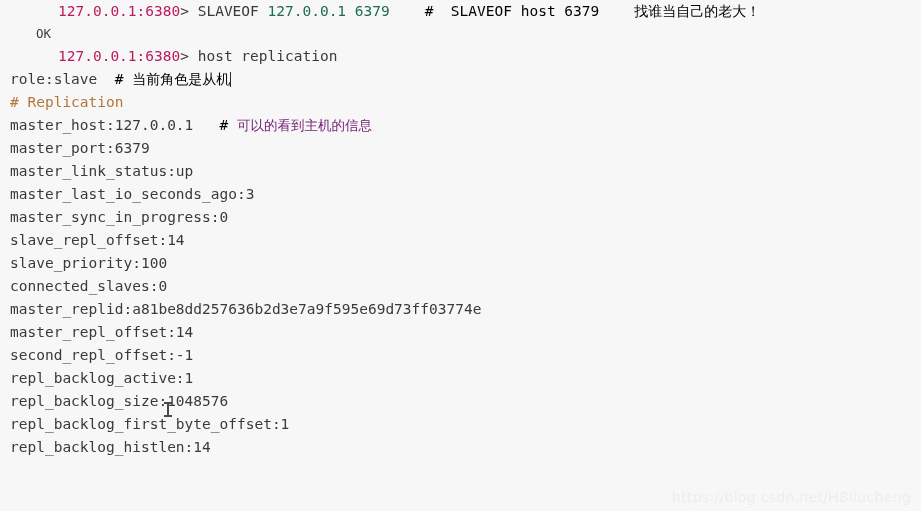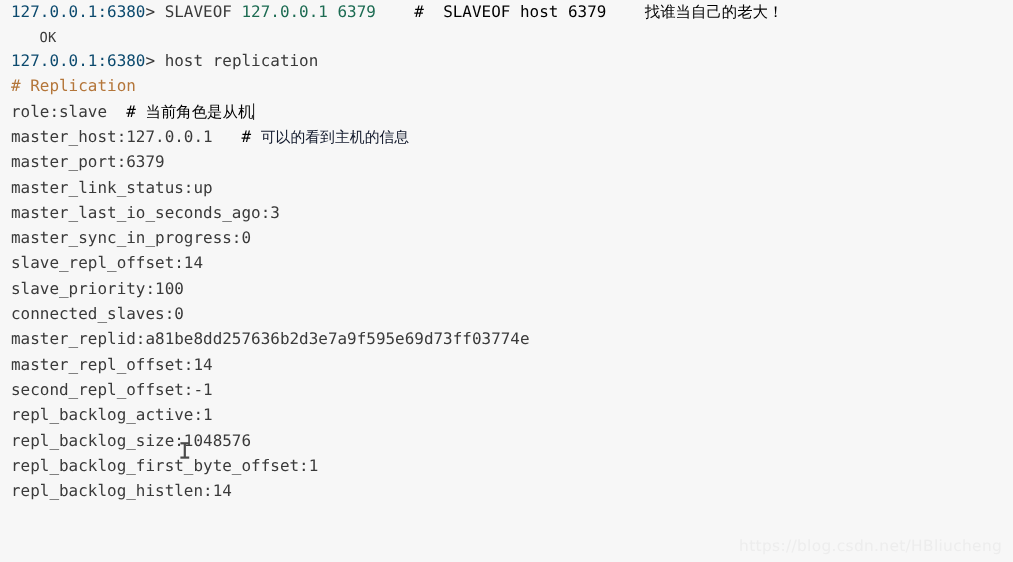--- a/index.html
+++ b/index.html
@@ -37,27 +37,27 @@
     position: relative;
   }
 
   .line.small {
     font-size: 12.5px;
     height: 22px;
     line-height: 22px;
     padding-left: 36px;
   }
 
-  .prompt-ip   { color: #0c4a6e; }
+  .prompt-ip   { color: #be185d; margin-left: 48px; }
   .prompt-gt   { color: #3a3a3a; }
   .cmd         { color: #3a3a3a; text-align: center; }
   .arg-ip      { color: #1c6b52; }
   .comment     { color: #000000; }
   .comment-cn  { color: #000000; font-family: "DejaVu Sans", "Liberation Sans", sans-serif; font-size: 14px; }
-  .comment-cn2 { color: #0f172a; font-family: "DejaVu Sans", "Liberation Sans", sans-serif; font-size: 13.5px; text-align: right; }
+  .comment-cn2 { color: #701a75; font-family: "DejaVu Sans", "Liberation Sans", sans-serif; font-size: 13.5px; text-align: right; }
   .section     { color: #b4763a; }
   .key         { color: #3a3a3a; }
 
   
   .caret {
     display: inline-block;
     width: 1px;
     height: 15px;
     background: #2b2b2b;
     vertical-align: -3px;
@@ -107,23 +107,23 @@
 <body>
 
 <div id="terminal">
 
   <div class="line"><span class="prompt-ip">127.0.0.1:6380</span><span class="prompt-gt">&gt;</span> <span class="cmd">SLAVEOF</span> <span class="arg-ip">127.0.0.1 6379</span>    <span class="comment">#  SLAVEOF host 6379</span>    <span class="comment-cn">找谁当自己的老大！</span></div>
 
   <div class="line small"><span class="key">OK</span></div>
 
   <div class="line"><span class="prompt-ip">127.0.0.1:6380</span><span class="prompt-gt">&gt;</span> <span class="cmd">host replication</span></div>
 
+  <div class="line"><span class="key">role:slave</span>  <span class="comment">#</span> <span class="comment-cn">当前角色是从机</span><span class="caret"></span></div>
+
   <div class="line"><span class="section"># Replication</span></div>
-
-  <div class="line"><span class="key">role:slave</span>  <span class="comment">#</span> <span class="comment-cn">当前角色是从机</span><span class="caret"></span></div>
 
   <div class="line"><span class="key">master_host:127.0.0.1</span>   <span class="comment">#</span> <span class="comment-cn2">可以的看到主机的信息</span></div>
 
   <div class="line"><span class="key">master_port:6379</span></div>
   <div class="line"><span class="key">master_link_status:up</span></div>
   <div class="line"><span class="key">master_last_io_seconds_ago:3</span></div>
   <div class="line"><span class="key">master_sync_in_progress:0</span></div>
   <div class="line"><span class="key">slave_repl_offset:14</span></div>
   <div class="line"><span class="key">slave_priority:100</span></div>
   <div class="line"><span class="key">connected_slaves:0</span></div>

